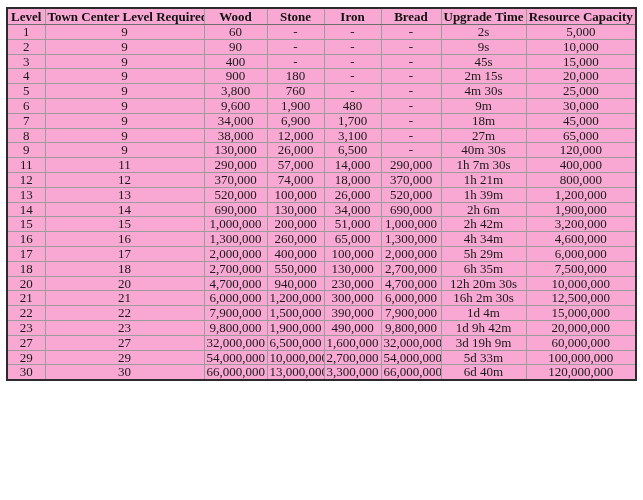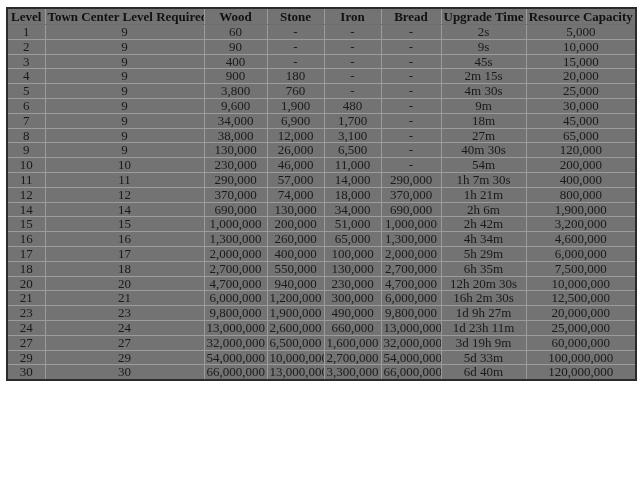--- a/index.html
+++ b/index.html
@@ -10,21 +10,21 @@
     body {
       font-family: "Liberation Serif", "DejaVu Serif", serif;
       color: #1a1a1a;
       padding: 7px 6px;
     }
     table {
       border-collapse: collapse;
       table-layout: fixed;
       width: 629px;
       border: 2px solid #2b2b2b;
-      background: #737373;
+      background: #f9a8d4;
     }
     th, td {
       border: 1px solid #9c9c9c;
       text-align: center;
       vertical-align: middle;
       font-size: 13px;
       padding: 0 2px;
       height: 13.8px;
       line-height: 13.8px;
       white-space: nowrap;
@@ -157,50 +157,50 @@
         <td>9</td>
         <td>9</td>
         <td>130,000</td>
         <td>26,000</td>
         <td>6,500</td>
         <td>-</td>
         <td>40m 30s</td>
         <td>120,000</td>
       </tr>
       <tr>
-        <td>10</td>
-        <td>10</td>
-        <td>230,000</td>
-        <td>46,000</td>
-        <td>11,000</td>
-        <td>-</td>
-        <td>54m</td>
-        <td>200,000</td>
-      </tr>
-      <tr>
         <td>11</td>
         <td>11</td>
         <td>290,000</td>
         <td>57,000</td>
         <td>14,000</td>
         <td>290,000</td>
         <td>1h 7m 30s</td>
         <td>400,000</td>
       </tr>
       <tr>
         <td>12</td>
         <td>12</td>
         <td>370,000</td>
         <td>74,000</td>
         <td>18,000</td>
         <td>370,000</td>
         <td>1h 21m</td>
         <td>800,000</td>
       </tr>
       <tr>
+        <td>13</td>
+        <td>13</td>
+        <td>520,000</td>
+        <td>100,000</td>
+        <td>26,000</td>
+        <td>520,000</td>
+        <td>1h 39m</td>
+        <td>1,200,000</td>
+      </tr>
+      <tr>
         <td>14</td>
         <td>14</td>
         <td>690,000</td>
         <td>130,000</td>
         <td>34,000</td>
         <td>690,000</td>
         <td>2h 6m</td>
         <td>1,900,000</td>
       </tr>
       <tr>
@@ -257,38 +257,38 @@
         <td>21</td>
         <td>21</td>
         <td>6,000,000</td>
         <td>1,200,000</td>
         <td>300,000</td>
         <td>6,000,000</td>
         <td>16h 2m 30s</td>
         <td>12,500,000</td>
       </tr>
       <tr>
+        <td>22</td>
+        <td>22</td>
+        <td>7,900,000</td>
+        <td>1,500,000</td>
+        <td>390,000</td>
+        <td>7,900,000</td>
+        <td>1d 4m</td>
+        <td>15,000,000</td>
+      </tr>
+      <tr>
         <td>23</td>
         <td>23</td>
         <td>9,800,000</td>
         <td>1,900,000</td>
         <td>490,000</td>
         <td>9,800,000</td>
-        <td>1d 9h 27m</td>
+        <td>1d 9h 42m</td>
         <td>20,000,000</td>
-      </tr>
-      <tr>
-        <td>24</td>
-        <td>24</td>
-        <td>13,000,000</td>
-        <td>2,600,000</td>
-        <td>660,000</td>
-        <td>13,000,000</td>
-        <td>1d 23h 11m</td>
-        <td>25,000,000</td>
       </tr>
       <tr>
         <td>27</td>
         <td>27</td>
         <td>32,000,000</td>
         <td>6,500,000</td>
         <td>1,600,000</td>
         <td>32,000,000</td>
         <td>3d 19h 9m</td>
         <td>60,000,000</td>

